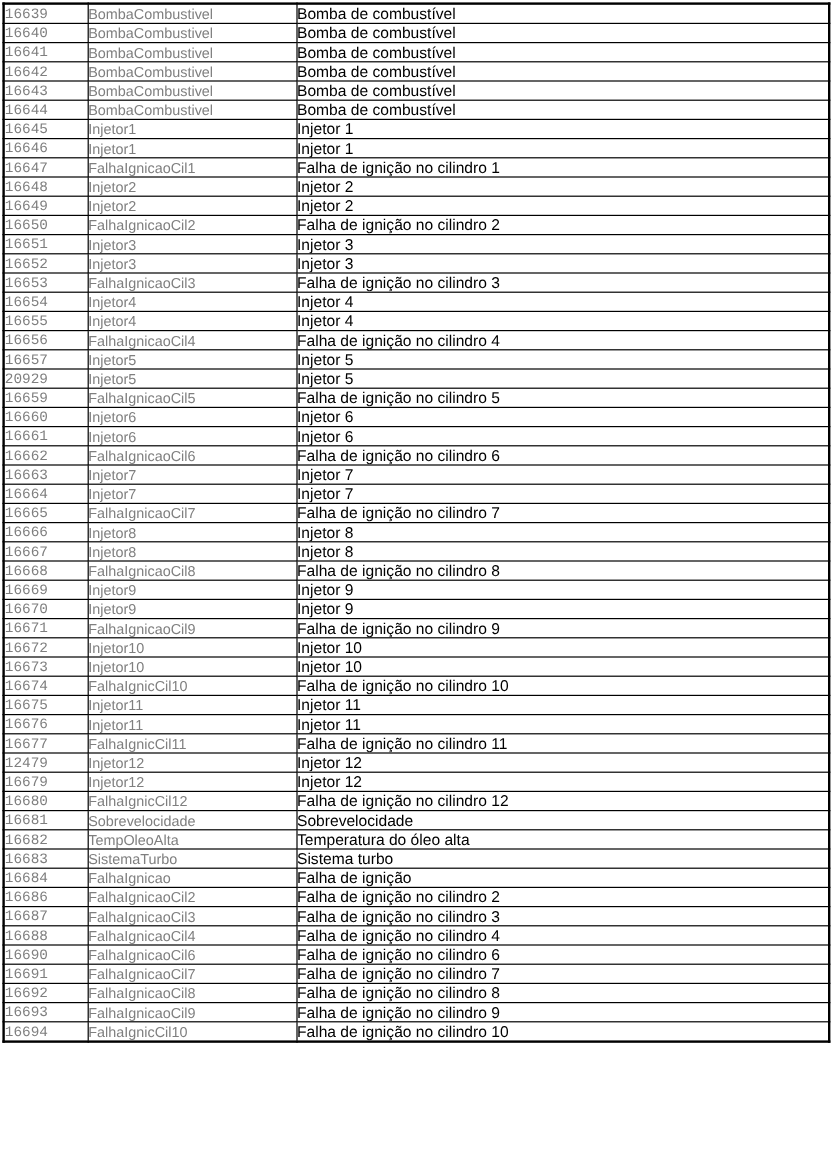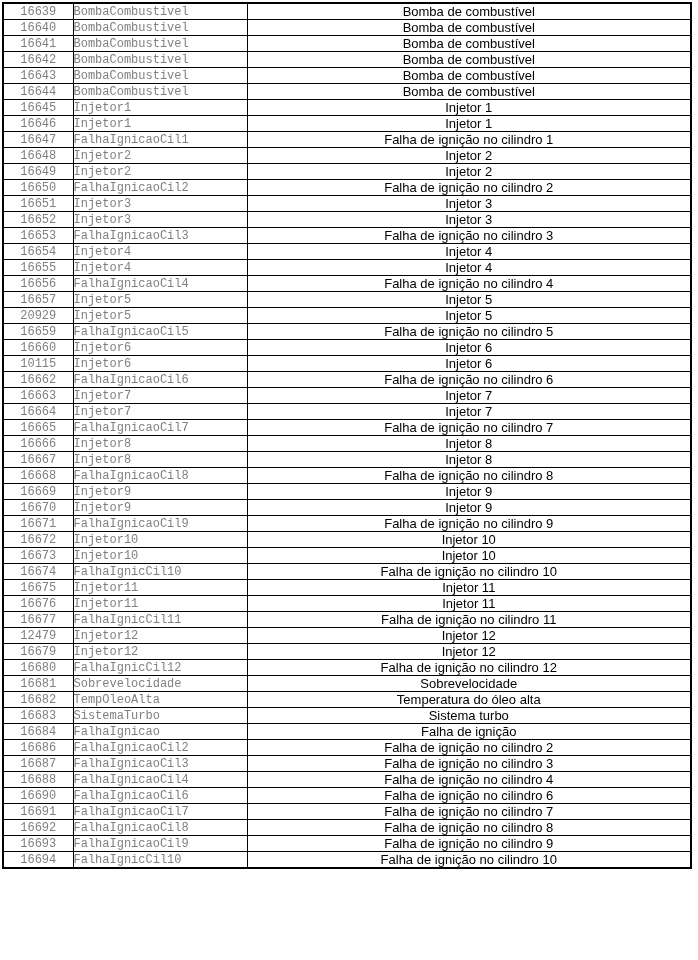--- a/index.html
+++ b/index.html
@@ -27,34 +27,32 @@
     overflow: hidden;
   }
   col.col-id   { width: 70px; }
   col.col-code { width: 174px; }
   col.col-desc { width: 444px; }
   td.id-cell {
     font-family: "Liberation Mono", "DejaVu Sans Mono", monospace;
     font-size: 12px;
     color: #7f7f7f;
     padding-left: 8px;
-    text-align: center;
   }
   td.code-cell {
-    font-family: Liberation Mono, monospace;
+    font-family: Liberation Sans, sans-serif;
     font-size: 12px;
     color: #7f7f7f;
     padding-left: 12px;
   }
   td.description-cell {
     font-family: "Liberation Sans", "DejaVu Sans", sans-serif;
     font-size: 13px;
     color: #000000;
     padding-left: 9px;
-    text-align: center;
   }
 </style>
 </head>
 <body>
 
 <table class="code-table">
   <colgroup>
     <col class="col-id">
     <col class="col-code">
     <col class="col-desc">
@@ -164,21 +162,21 @@
         <td class="id-cell">16659</td>
         <td class="code-cell">FalhaIgnicaoCil5</td>
         <td class="description-cell">Falha de ignição no cilindro 5</td>
       </tr>
       <tr>
         <td class="id-cell">16660</td>
         <td class="code-cell">Injetor6</td>
         <td class="description-cell">Injetor 6</td>
       </tr>
       <tr>
-        <td class="id-cell">10115</td>
+        <td class="id-cell">16661</td>
         <td class="code-cell">Injetor6</td>
         <td class="description-cell">Injetor 6</td>
       </tr>
       <tr>
         <td class="id-cell">16662</td>
         <td class="code-cell">FalhaIgnicaoCil6</td>
         <td class="description-cell">Falha de ignição no cilindro 6</td>
       </tr>
       <tr>
         <td class="id-cell">16663</td>

